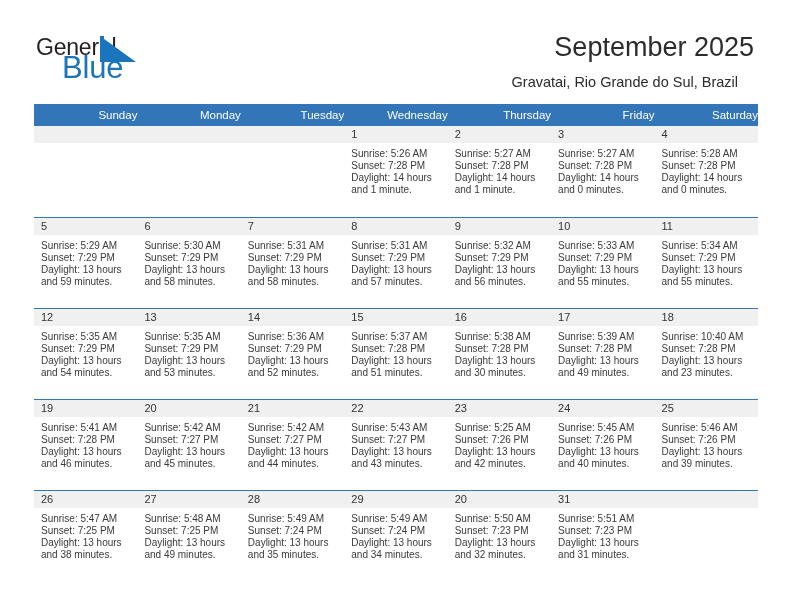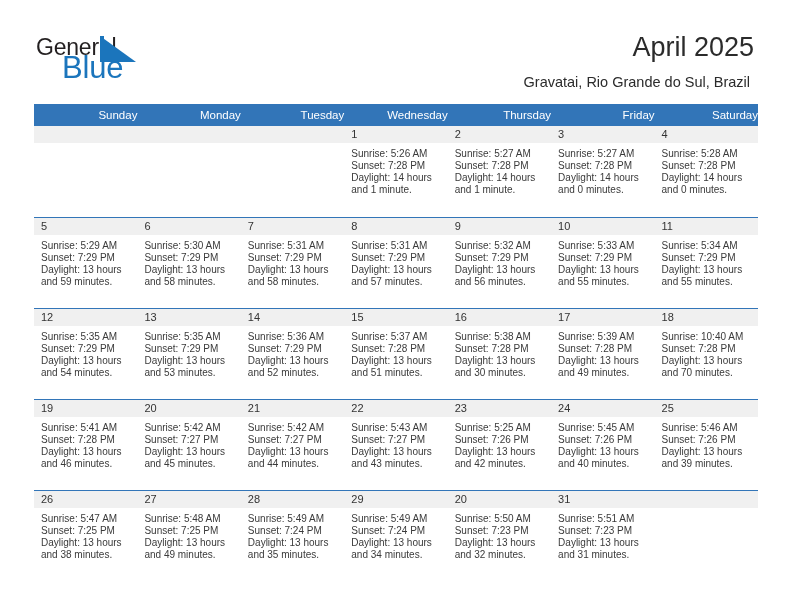--- a/index.html
+++ b/index.html
@@ -42,21 +42,21 @@
   .title-block {
     position: absolute; right: 38px; top: 30px;
     text-align: right;
   }
   .cal-title {
     font-size: 27px; color: #2b2b2b; line-height: 34px;
     font-weight: normal; margin: 0; white-space: nowrap;
   }
   .cal-location {
     font-size: 14.5px; color: #2b2b2b; line-height: 20px;
-    margin: 8px 4px 0 0; white-space: nowrap;
+    margin: 8px 16px 0 0; white-space: nowrap;
   }
 
   
   .calendar {
     position: absolute; left: 34px; top: 104px;
     width: 724px;
   }
   table.cal {
     width: 724px; border-collapse: collapse; table-layout: fixed;
   }
@@ -108,21 +108,21 @@
     <div class="logo">
       <span class="logo-general">General</span>
       <span class="logo-bar"></span>
       <svg class="logo-flag" viewBox="0 0 36 26">
         <polygon points="0,0 36,26 0,26" fill="#1b75bc"></polygon>
       </svg>
       <span class="logo-blue">Blue</span>
     </div>
 
     <div class="title-block">
-      <h1 class="cal-title">April 2025</h1>
+      <h1 class="cal-title">September 2025</h1>
       <div class="cal-location">Gravatai, Rio Grande do Sul, Brazil</div>
     </div>
 
   </div>
 
   <div class="calendar">
     <table class="cal">
       <thead>
         <tr id="weekday-row">
             <th>Sunday</th>
@@ -342,21 +342,21 @@
                 </div>
               </div>
             </td>
             <td>
               <div class="daycell">
                 <div class="date-strip">18</div>
                 <div class="cell-body">
                   <div>Sunrise: 10:40 AM</div>
                   <div>Sunset: 7:28 PM</div>
                   <div>Daylight: 13 hours</div>
-                  <div>and 70 minutes.</div>
+                  <div>and 23 minutes.</div>
                 </div>
               </div>
             </td>
           </tr>
           <tr class="week-row">
             <td>
               <div class="daycell">
                 <div class="date-strip">19</div>
                 <div class="cell-body">
                   <div>Sunrise: 5:41 AM</div>

